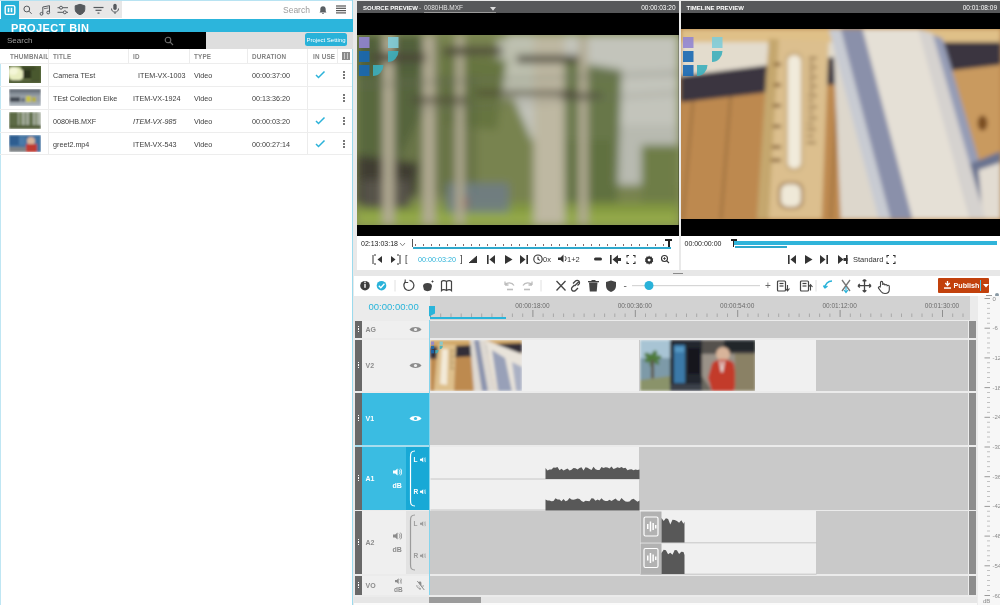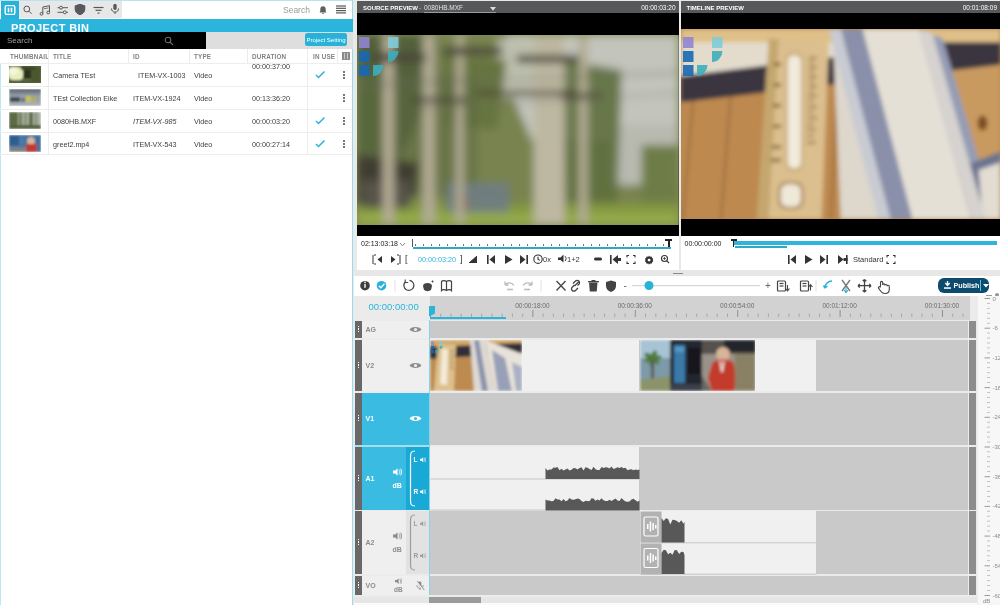--- a/index.html
+++ b/index.html
@@ -136,21 +136,21 @@
           <ellipse cx="4" cy="5" rx="5" ry="4" fill="#f4f6d8"></ellipse>
       <rect x="14" y="4" width="8" height="9" fill="#2a331f"></rect>
           <rect x="22" y="0" width="10" height="17" fill="#49582f"></rect>
       <rect x="12" y="0" width="14" height="4" fill="#3c4a28"></rect>
           <rect x="0" y="14" width="32" height="3" fill="#4a5531"></rect>
         </g>
     </svg>
     <div class="cell" style="left:53px;top:71px;">Camera TEst</div>
     <div class="cell" style="left:138px;top:71px;">ITEM-VX-1003</div>
     <div class="cell" style="left:194px;top:71px;">Video</div>
-    <div class="cell" style="left:252px;top:62px;">00:00:37:00</div>
+    <div class="cell" style="left:252px;top:71px;">00:00:37:00</div>
     <svg class="chk" style="top:70px;" width="13" height="10" viewBox="0 0 13 10">
         <path d="M2 5 L4.5 7.5 L10.5 1.5" fill="none" stroke="#2bb2d9" stroke-width="1.5"></path>
       </svg>
     <div class="kebab" style="top:71px;">
         <i></i>
         <i></i>
         <i></i>
       </div>
 
     <svg class="abs" style="left:9px;top:89px;" width="32" height="17" viewBox="0 0 32 17">
@@ -555,21 +555,21 @@
           </g>
         <g transform="translate(504,3)" stroke="#444" stroke-width="1.3" fill="none">
             <path d="M6.5 0.5 V13 M0 6.7 H13 M6.5 0.5 L4.7 2.3 M6.5 0.5 L8.3 2.3 M6.5 13 L4.7 11.2 M6.5 13 L8.3 11.2 M0 6.7 L1.8 4.9 M0 6.7 L1.8 8.5 M13 6.7 L11.2 4.9 M13 6.7 L11.2 8.5"></path>
           </g>
         <g transform="translate(523,4)" fill="none" stroke="#444" stroke-width="1.1">
             <path d="M3.5 6 V2.5 a1.1 1.1 0 0 1 2.2 0 V5 a1.1 1.1 0 0 1 2.2 0 V5.6 a1.1 1.1 0 0 1 2.2 0 V6.3 a1.1 1.1 0 0 1 2.2 0 V9.5 c0 2.5 -1.8 4 -4.3 4 c-2 0 -3 -0.6 -4 -2 L1.5 8.2 c-0.6 -1 0.8 -2 1.6 -1.2 Z"></path>
           </g>
       </g>
     </svg>
 
-    <div class="abs" style="left:584.5px;top:1.5px;width:51px;height:15px;background:#0c4a6e;border-radius:6px;">
+    <div class="abs" style="left:584.5px;top:1.5px;width:51px;height:15px;background:#c2410c;border-radius:1px;">
       <svg class="abs" style="left:5px;top:3px;" width="9" height="9" viewBox="0 0 9 9">
           <path d="M4.5 0 V4 M2.3 2 L4.5 4.5 L6.7 2" stroke="#fff" stroke-width="1.3" fill="none"></path>
           <rect x="1" y="6.3" width="7" height="1.5" fill="#fff"></rect>
         </svg>
       <div class="abs" style="left:15.5px;top:3.5px;font-size:7.2px;color:#fff;font-weight:bold;">Publish</div>
       <div class="abs" style="left:42px;top:2px;width:1px;height:11px;background:#49c3e8;"></div>
       <svg class="abs" style="left:44.5px;top:6px;" width="6" height="4" viewBox="0 0 6 4">
           <path d="M0 0 L6 0 L3 3.6 Z" fill="#fff"></path>
         </svg>
     </div>

